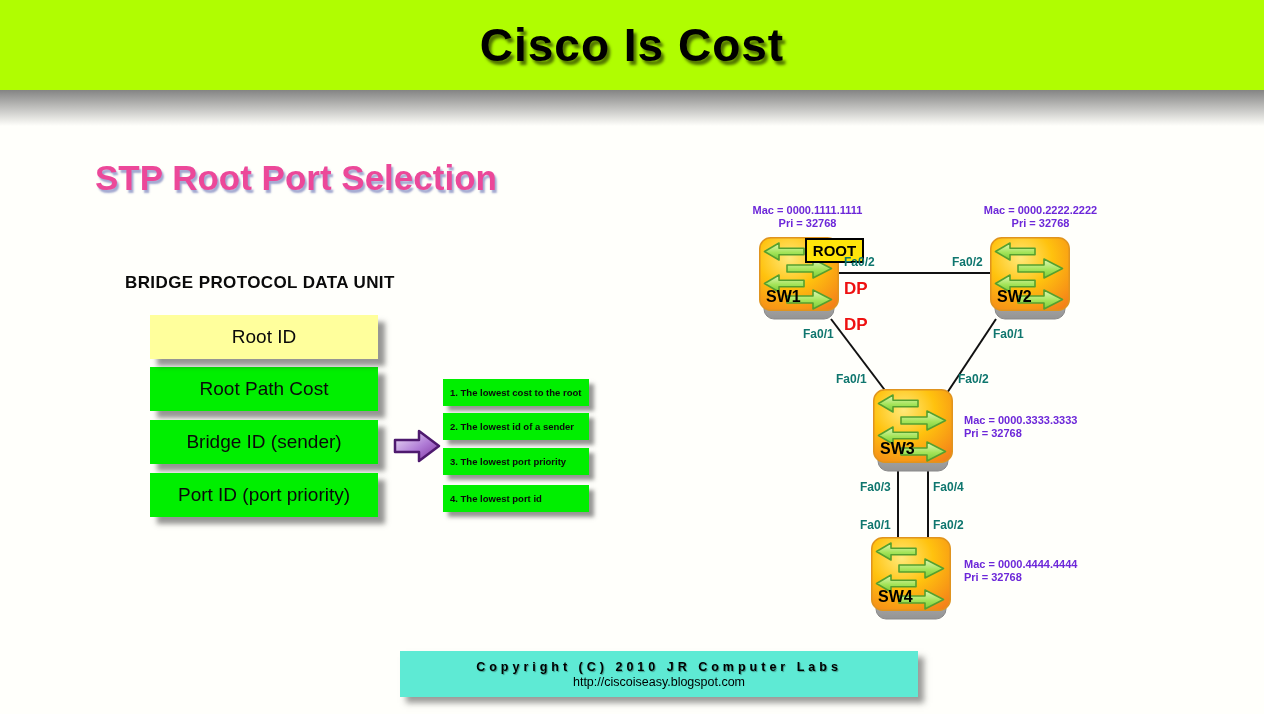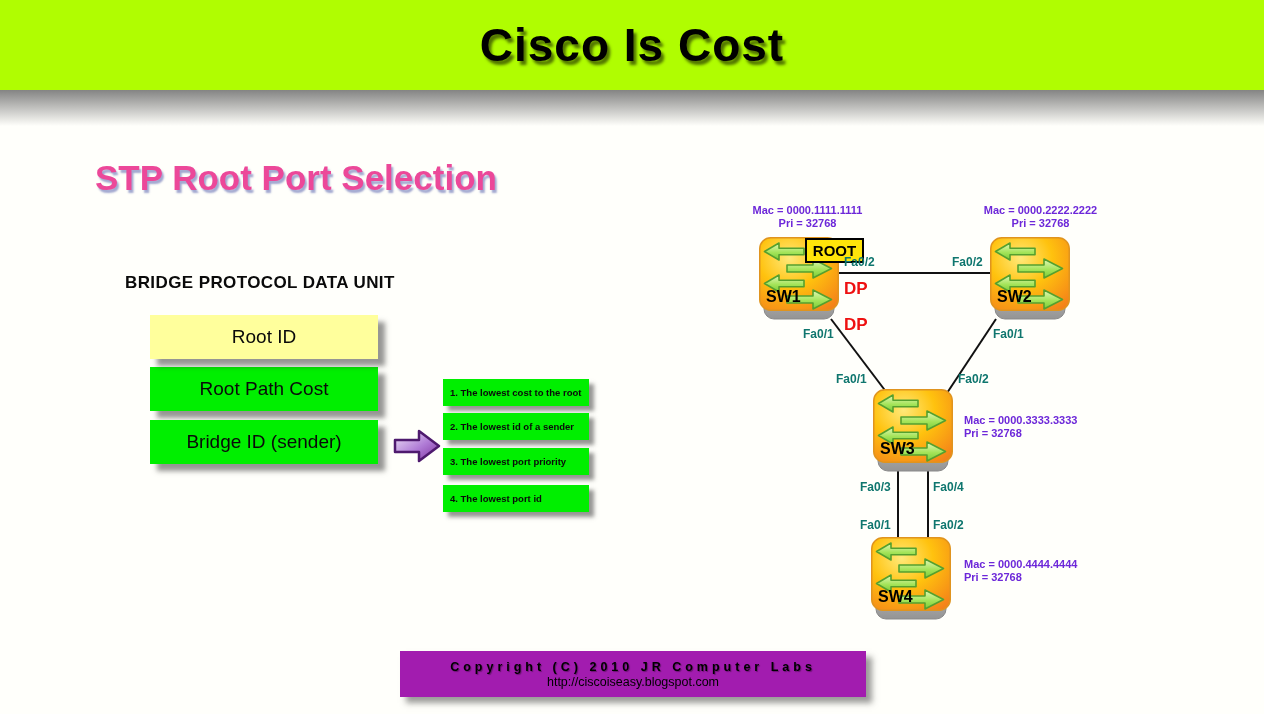--- a/index.html
+++ b/index.html
@@ -41,22 +41,22 @@
   .sw-label { position:absolute; left:7px; top:51px; font-size:16px; font-weight:bold; color:#000; }
   .root-badge { position:absolute; left:782px; top:238px; width:59px; height:25px;
               background:#ffe40a; border:2.5px solid #000; display:flex; align-items:center;
               justify-content:center; font-size:15px; font-weight:bold; color:#000;margin-left:23px; }
   .mac { position:absolute; font-size:11px; font-weight:bold; color:#6d28d9; line-height:1.2; white-space:nowrap; }
   .mac.center { width:175px; text-align:center; }
   .port { position:absolute; font-size:12px; font-weight:bold; color:#0f766e; white-space:nowrap; }
   .dp { position:absolute; font-size:17px; font-weight:bold; color:#ee1111; }
 
   
-  .copyright { position:absolute; left:400px; top:651px; width:466px; height:46px;
-              background:#a21caf; box-shadow:6px 6px 6px rgba(55,55,55,.5);
+  .copyright { position:absolute; left:400px; top:651px; width:518px; height:46px;
+              background:#5eead4; box-shadow:6px 6px 6px rgba(55,55,55,.5);
               display:flex; flex-direction:column; align-items:center; justify-content:center; }
   .copy-line1 { font-size:12.5px; font-weight:bold; letter-spacing:4px; color:#000;
               text-shadow:1px 1px 1px rgba(0,0,0,.35); }
   .copy-line2 { font-size:12.5px; color:#000; margin-top:1px; }
 </style>
 </head>
 <body>
 
 <svg width="0" height="0" style="position:absolute" aria-hidden="true">
   <defs>
@@ -88,20 +88,21 @@
     <h1>Cisco Is Cost</h1>
   </header>
   <div class="banner-shadow"></div>
 
   <h2 class="page-title">STP Root Port Selection</h2>
   <div class="bpdu-heading">BRIDGE PROTOCOL DATA UNIT</div>
 
   <div class="bpdu-box" style="top:367px">Root Path Cost</div>
   <div class="bpdu-box yellow" style="top:315px">Root ID</div>
   <div class="bpdu-box" style="top:420px">Bridge ID (sender)</div>
+  <div class="bpdu-box" style="top:473px">Port ID (port priority)</div>
 
   <svg class="purple-arrow" width="50" height="38" viewBox="0 0 50 38">
     <path d="M3,13 H27 V4 L47,19 L27,34 V25 H3 Z" fill="url(#purpGrad)" stroke="#4e1a6e" stroke-width="2.5" stroke-linejoin="round"></path>
   </svg>
 
   <div class="crit-box" style="top:379px">1. The lowest cost to the root</div>
   <div class="crit-box" style="top:413px">2. The lowest id of a sender</div>
   <div class="crit-box" style="top:448px">3. The lowest port priority</div>
   <div class="crit-box" style="top:485px">4. The lowest port id</div>
 

